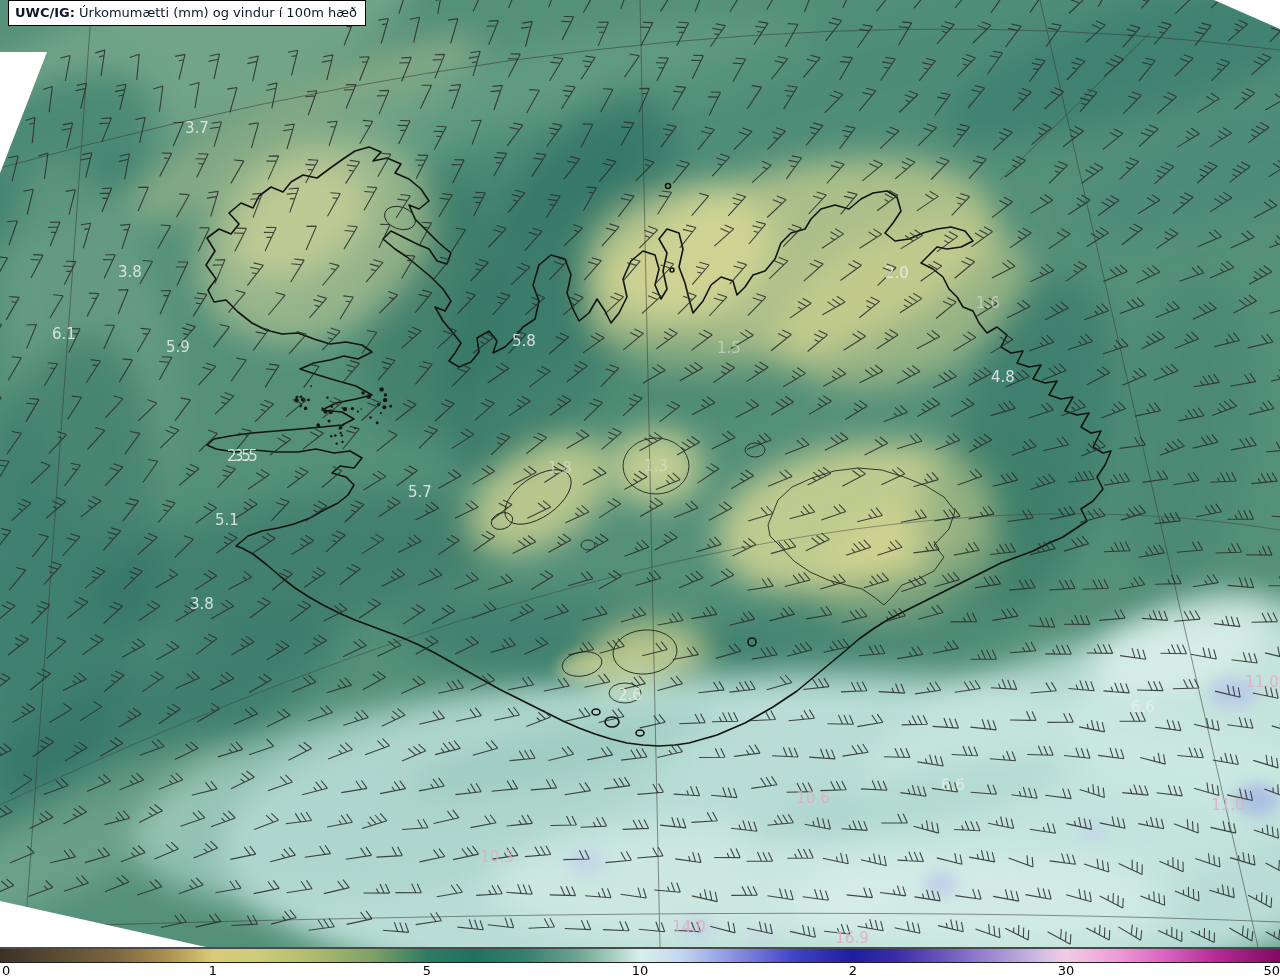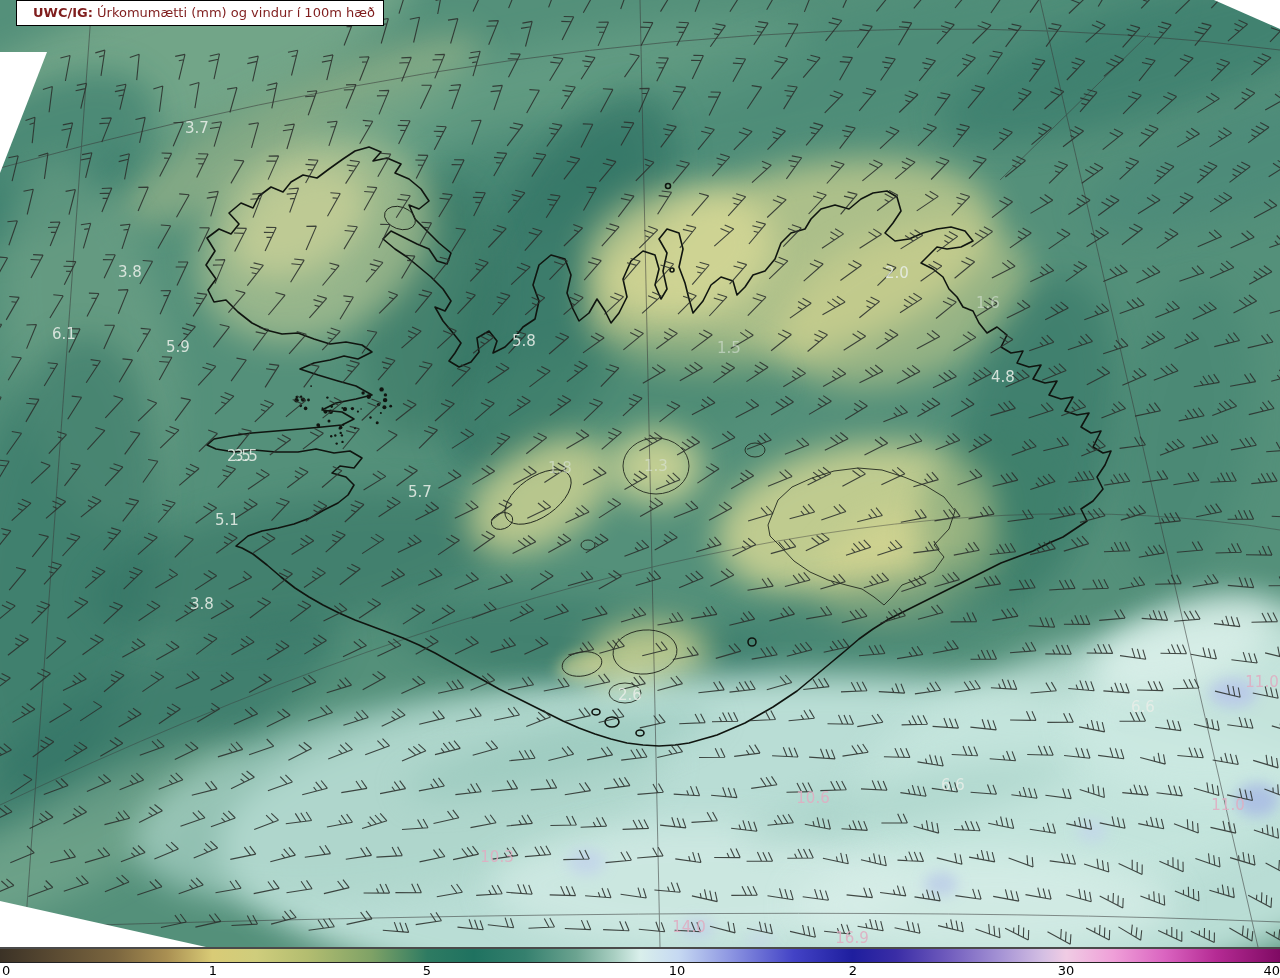--- a/index.html
+++ b/index.html
@@ -1,21 +1,21 @@
 <!DOCTYPE html>
 <html><head>
 <meta charset="utf-8">
 <style>
   html,body{margin:0;padding:0;background:#fff;}
   #stage{position:relative;width:1280px;height:978px;overflow:hidden;background:#fff;
          font-family:"DejaVu Sans","Liberation Sans",sans-serif;}
   #mapsvg{position:absolute;left:0;top:0;}
   
-  #titlebox{position:absolute;left:16px;top:0;background:#fff;border:1px solid #000;
-            padding:3px 8px 4px 16px;font-size:13px;line-height:17px;color:#7f1d1d;z-index:5;
+  #titlebox{position:absolute;left:8px;top:0;background:#fff;border:1px solid #000;
+            padding:3px 8px 4px 6px;font-size:13px;line-height:17px;color:#0f172a;z-index:5;
             white-space:nowrap;}
   #titlebox .b{font-weight:bold;}
   
   #colorbar{position:absolute;left:0;top:947px;width:1280px;height:16px;
             border-top:2px solid #4a4a4a;border-bottom:1px solid #222;box-sizing:border-box;z-index:4;}
   #tickstrip{position:absolute;left:0;top:963px;width:1280px;height:15px;background:#fff;z-index:4;}
   .tick{position:absolute;top:0;font-size:13px;color:#000;transform:translateX(-50%);line-height:15px;}
   .tick.first{transform:none;}
   .tick.last{transform:translateX(-100%);}
   .maplabel{font-size:15px;}
@@ -1187,19 +1187,19 @@
 
   <div id="titlebox">
     <div><span class="b">UWC/IG:</span><span> Úrkomumætti (mm) og vindur í 100m hæð</span></div>
   </div>
 
   <div id="colorbar" style="background: linear-gradient(to right, rgb(59, 50, 38) 0%, rgb(92, 76, 51) 4.5%, rgb(123, 102, 63) 9%, rgb(169, 143, 82) 13%, rgb(217, 203, 118) 16.6%, rgb(207, 205, 124) 20%, rgb(179, 189, 112) 24%, rgb(127, 162, 102) 29%, rgb(46, 123, 98) 33.4%, rgb(31, 114, 96) 37%, rgb(53, 128, 110) 41%, rgb(107, 163, 144) 45%, rgb(169, 207, 194) 48%, rgb(217, 239, 235) 50%, rgb(198, 217, 242) 53%, rgb(142, 151, 226) 57%, rgb(67, 67, 198) 62%, rgb(30, 30, 158) 66.6%, rgb(58, 45, 166) 70%, rgb(111, 91, 189) 74%, rgb(163, 145, 212) 78%, rgb(212, 191, 227) 81.5%, rgb(240, 204, 228) 83.3%, rgb(239, 159, 216) 87%, rgb(218, 100, 192) 91%, rgb(181, 43, 148) 95%, rgb(127, 10, 99) 100%);"></div>
   <div id="tickstrip">
       <div class="tick first" style="left: 2px;">0</div>
       <div class="tick" style="left: 213px;">1</div>
       <div class="tick" style="left: 427px;">5</div>
-      <div class="tick" style="left: 640px; margin-left: 37px;">10</div>
+      <div class="tick" style="left: 640px;">10</div>
       <div class="tick" style="left: 853px;">2</div>
       <div class="tick" style="left: 1066px;">30</div>
-      <div class="tick last" style="left: 1280px;">40</div>
+      <div class="tick last" style="left: 1280px;">50</div>
     </div>
 
 </div>
 
 </body></html>

